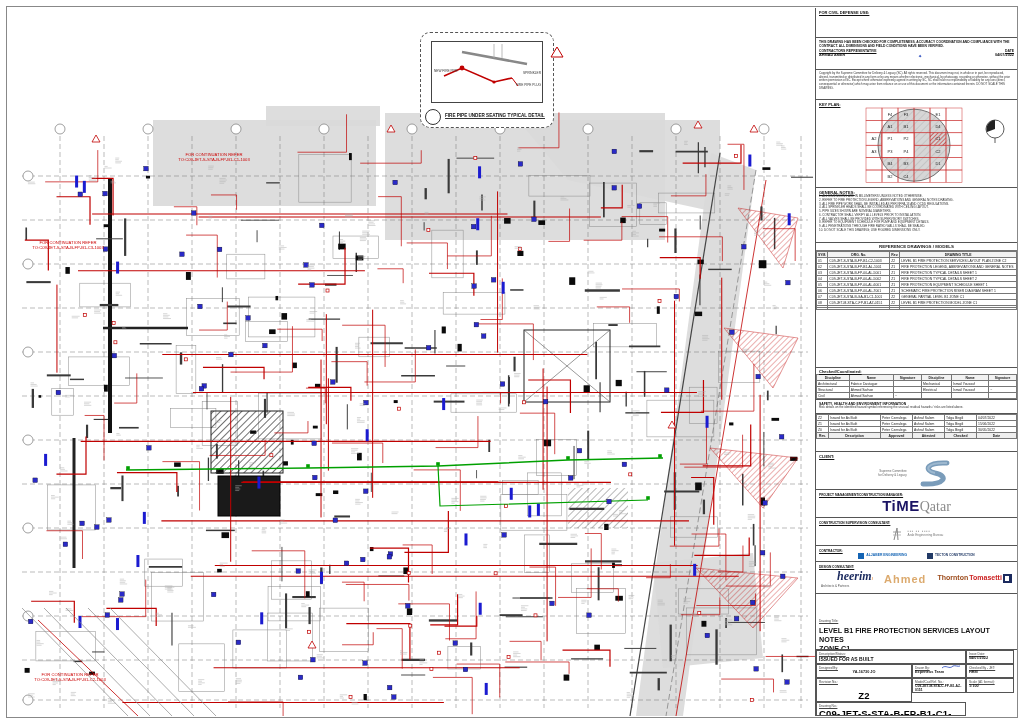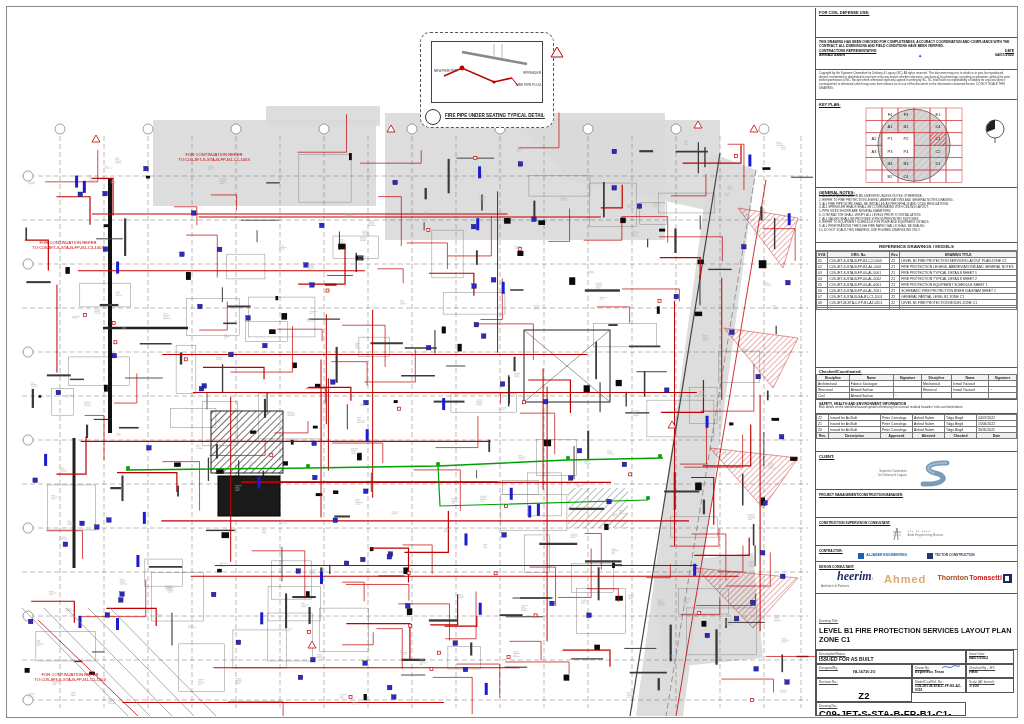--- a/index.html
+++ b/index.html
@@ -1377,20 +1377,23 @@
         </div>
         <svg width="44" height="28" viewBox="0 0 44 28">
           <path d="M36,3 C16,2 12,10 24,13 C38,16 34,25 12,24" fill="none" stroke="#7a9cba" stroke-width="5" stroke-linecap="round"></path>
           <path d="M36,3 C16,2 12,10 24,13" fill="none" stroke="#9db8cf" stroke-width="2"></path>
         </svg>
       </div>
     </div>
 
     <div class="sec" style="top:482px;height:28px;">
       <span class="lbl" style="font-size:3.2px;">PROJECT MANAGEMENT/CONSTRUCTION MANAGER:</span>
+      <div style="text-align:center;">
+        <span class="logo-time-b">TiME</span><span class="logo-time-q">Qatar</span>
+      </div>
     </div>
 
     <div class="sec" style="top:510px;height:28px;">
       <span class="lbl" style="font-size:3.2px;">CONSTRUCTION SUPERVISION CONSULTANT:</span>
       <div style="display:flex;align-items:center;justify-content:center;gap:4px;margin-top:2px;">
         <svg width="14" height="14" viewBox="0 0 14 14">
           <path d="M4,13 L7,1 L8,13" fill="none" stroke="#888" stroke-width="1"></path>
           <line x1="3" y1="5" x2="11" y2="5" stroke="#888" stroke-width="0.8"></line>
           <line x1="3" y1="8" x2="11" y2="8" stroke="#aaa" stroke-width="0.8"></line>
         </svg>
@@ -1428,21 +1431,21 @@
           <span class="logo-th2">Tomasetti</span>
           <span class="tt-mark"></span>
         </div>
       </div>
     </div>
 
 
     <div class="sec" style="top:608px;height:34px;">
       <span class="gb-lbl">Drawing Title:</span>
       <div class="dtitle" style="margin-top:3px;">
-        <div>LEVEL B1 FIRE PROTECTION SERVICES LAYOUT PLAN</div>
+        <div>LEVEL B1 FIRE PROTECTION SERVICES LAYOUT NOTES</div>
         <div>ZONE C1</div>
       </div>
     </div>
 
     <div class="sec grid-bottom" style="top:642px;height:66px;padding:0;border-bottom:none;">
       <div class="gb-cell" style="grid-column:1/3;">
         <div class="gb-lbl">Description/Status:</div>
         <div class="tinyb" style="font-size:5px;">ISSUED FOR AS BUILT</div>
       </div>
       <div class="gb-cell">

